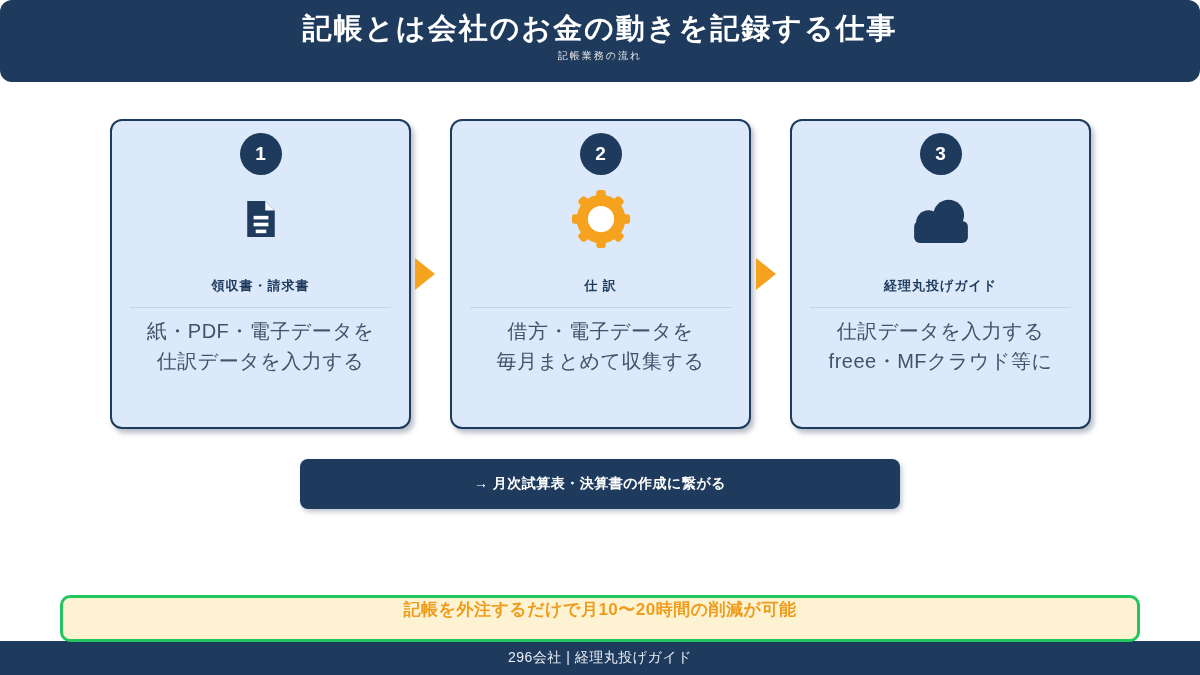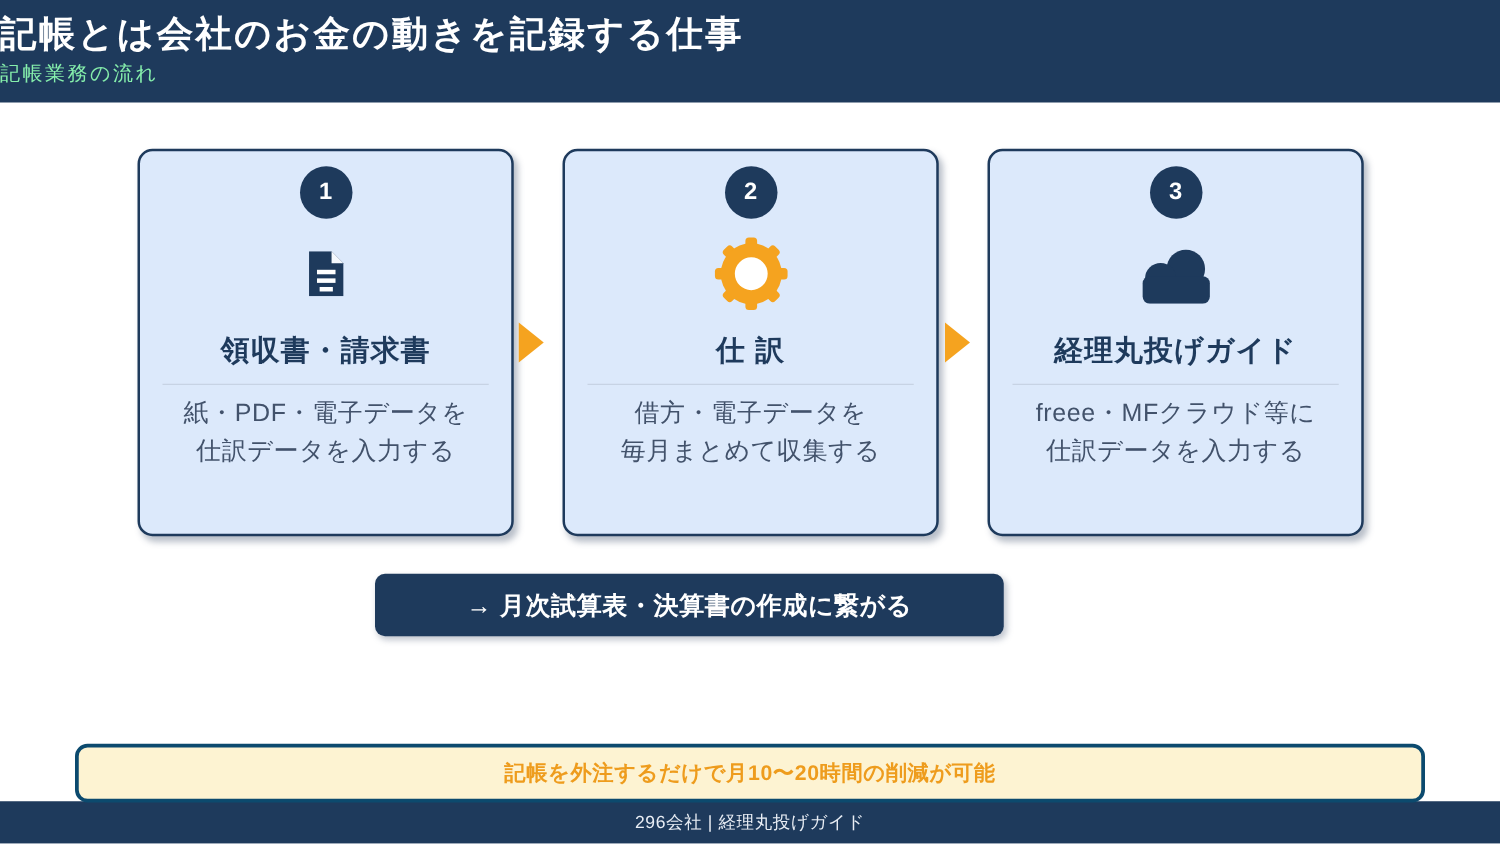--- a/index.html
+++ b/index.html
@@ -16,36 +16,37 @@
     overflow: hidden;
   }
 
   
   .header {
     position: absolute;
     top: 0; left: 0;
     width: 100%;
     height: 82px;
     background: #1e3a5c;
-    text-align: left;
-    box-sizing: border-box;
+    text-align: center;
+    box-sizing: border-box;
+    border-radius: 12px;
   }
   .header-title {
     margin: 0;
     padding-top: 13px;
     color: #ffffff;
     font-size: 29px;
     font-weight: 700;
     letter-spacing: 2px;
     line-height: 1.1;
   }
   .header-subtitle {
     margin: 4px 0 0 0;
-    color: #86efac;
-    font-size: 16px;
+    color: #e5e5e5;
+    font-size: 10px;
     letter-spacing: 2px;
   }
 
   
   .card {
     position: absolute;
     top: 119px;
     width: 301px;
     height: 310px;
     box-sizing: border-box;
@@ -75,25 +76,25 @@
     justify-content: center;
   }
   .icon-box {
     height: 88px;
     display: flex;
     align-items: center;
     justify-content: center;
   }
   .card-title {
     color: #1e3a5c;
-    font-size: 23px;
+    font-size: 13px;
     font-weight: 700;
     letter-spacing: 1px;
     line-height: 1;
-    margin-top: 6px;
+    margin-top: 16px;
   }
   .card-divider {
     width: 261px;
     height: 1px;
     background: #c7d3e4;
     margin-top: 15px;
   }
   .card-desc {
     margin-top: 8px;
     text-align: center;
@@ -114,52 +115,52 @@
     border-left: 20px solid #f5a31f;
   }
   .arrow-1 { left: 415px; }
   .arrow-2 { left: 756px; }
 
   
   .result-banner {
     position: absolute;
     left: 300px;
     top: 459px;
-    width: 503px;
+    width: 600px;
     height: 50px;
     box-sizing: border-box;
     background: #1e3a5c;
     border-radius: 8px;
     box-shadow: 2px 3px 5px rgba(100, 112, 135, 0.4);
     color: #ffffff;
-    font-size: 20px;
+    font-size: 14px;
     font-weight: 700;
     letter-spacing: 0.5px;
     display: flex;
     align-items: center;
     justify-content: center;
   }
 
   
   .highlight-banner {
     position: absolute;
     left: 60px;
     top: 595px;
     width: 1080px;
     height: 47px;
     box-sizing: border-box;
     background: #fdf3d2;
-    border: 3px solid #0c4a6e;
+    border: 3px solid #22c55e;
     border-radius: 10px;
     color: #ee9c1d;
     font-size: 17px;
     font-weight: 700;
     letter-spacing: 0.5px;
     display: flex;
-    align-items: center;
+    align-items: flex-start;
     justify-content: center;
     z-index: 2;
   }
 
   
   .footer {
     position: absolute;
     left: 0;
     bottom: 0;
     width: 100%;
@@ -237,22 +238,22 @@
         <g fill="#1e3a5c">
           <circle cx="40" cy="21" r="16"></circle>
           <circle cx="19" cy="29" r="13"></circle>
           <rect x="4" y="27" width="56" height="23" rx="6"></rect>
         </g>
       </svg>
     </div>
     <div class="card-title">経理丸投げガイド</div>
     <div class="card-divider"></div>
     <div class="card-desc">
+      <div>仕訳データを入力する</div>
       <div>freee・MFクラウド等に</div>
-      <div>仕訳データを入力する</div>
     </div>
   </div>
 
   <div class="result-banner">
     <span>→ 月次試算表・決算書の作成に繋がる</span>
   </div>
 
   <div class="highlight-banner">
     <span>記帳を外注するだけで月10〜20時間の削減が可能</span>
   </div>

